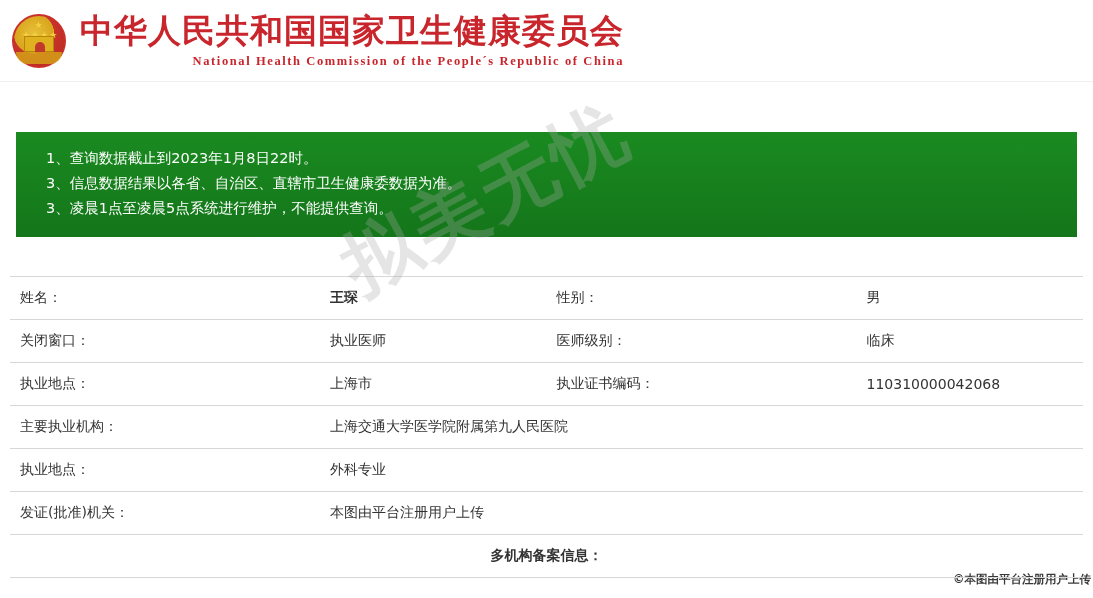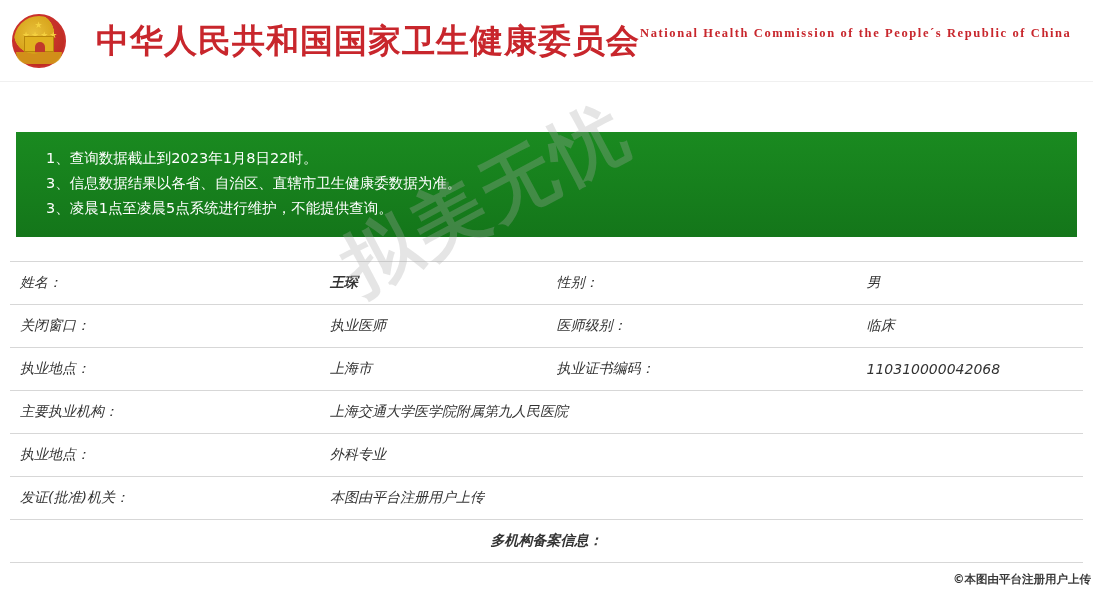--- a/index.html
+++ b/index.html
@@ -73,65 +73,64 @@
   .emblem .ears {
     position: absolute;
     left: 8px; top: 42px;
     width: 46px; height: 12px;
     background: #d4a017;
     border-radius: 0 0 23px 23px;
     opacity: .85;
   }
   .title-block {
     display: flex;
-    flex-direction: row;
+    flex-direction: column;
     justify-content: center;
-    margin-left: 16px;
   }
   .title-cn {
     color: #c8262c;
     font-family: "DejaVu Sans", "Liberation Sans", sans-serif;
     font-size: 33px;
     font-weight: bold;
     letter-spacing: 1px;
     line-height: 38px;
     white-space: nowrap;
   }
   .title-en {
     color: #c8262c;
     font-family: "Liberation Serif", serif;
     font-size: 12.5px;
     font-weight: bold;
     letter-spacing: 1.6px;
     margin-top: 4px;
     white-space: nowrap;
+    text-align: right;
   }
 
   
   .notice-wrap {
     padding: 30px 16px 0 16px;
   }
   .notice {
     background: #167c1c;
     background: linear-gradient(#1a8a20, #14761a);
     color: #ffffff;
     padding: 14px 18px 16px 30px;
     line-height: 25px;
     font-size: 14.5px;
     font-family: "DejaVu Sans", "Liberation Sans", sans-serif;
     margin-top: 20px;
   }
   .notice div { white-space: nowrap; }
 
   
   .table-wrap {
-    padding: 24px 10px 0 10px;
+    padding: 39px 10px 0 10px;
     position: relative;
     z-index: 2;
-    font-style: italic;
   }
   table.info {
     width: 100%;
     border-collapse: collapse;
     table-layout: fixed;
     font-family: "DejaVu Sans", "Liberation Sans", sans-serif;
   }
   table.info td {
     border-top: 1px solid #d7d7d7;
     border-bottom: 1px solid #d7d7d7;

